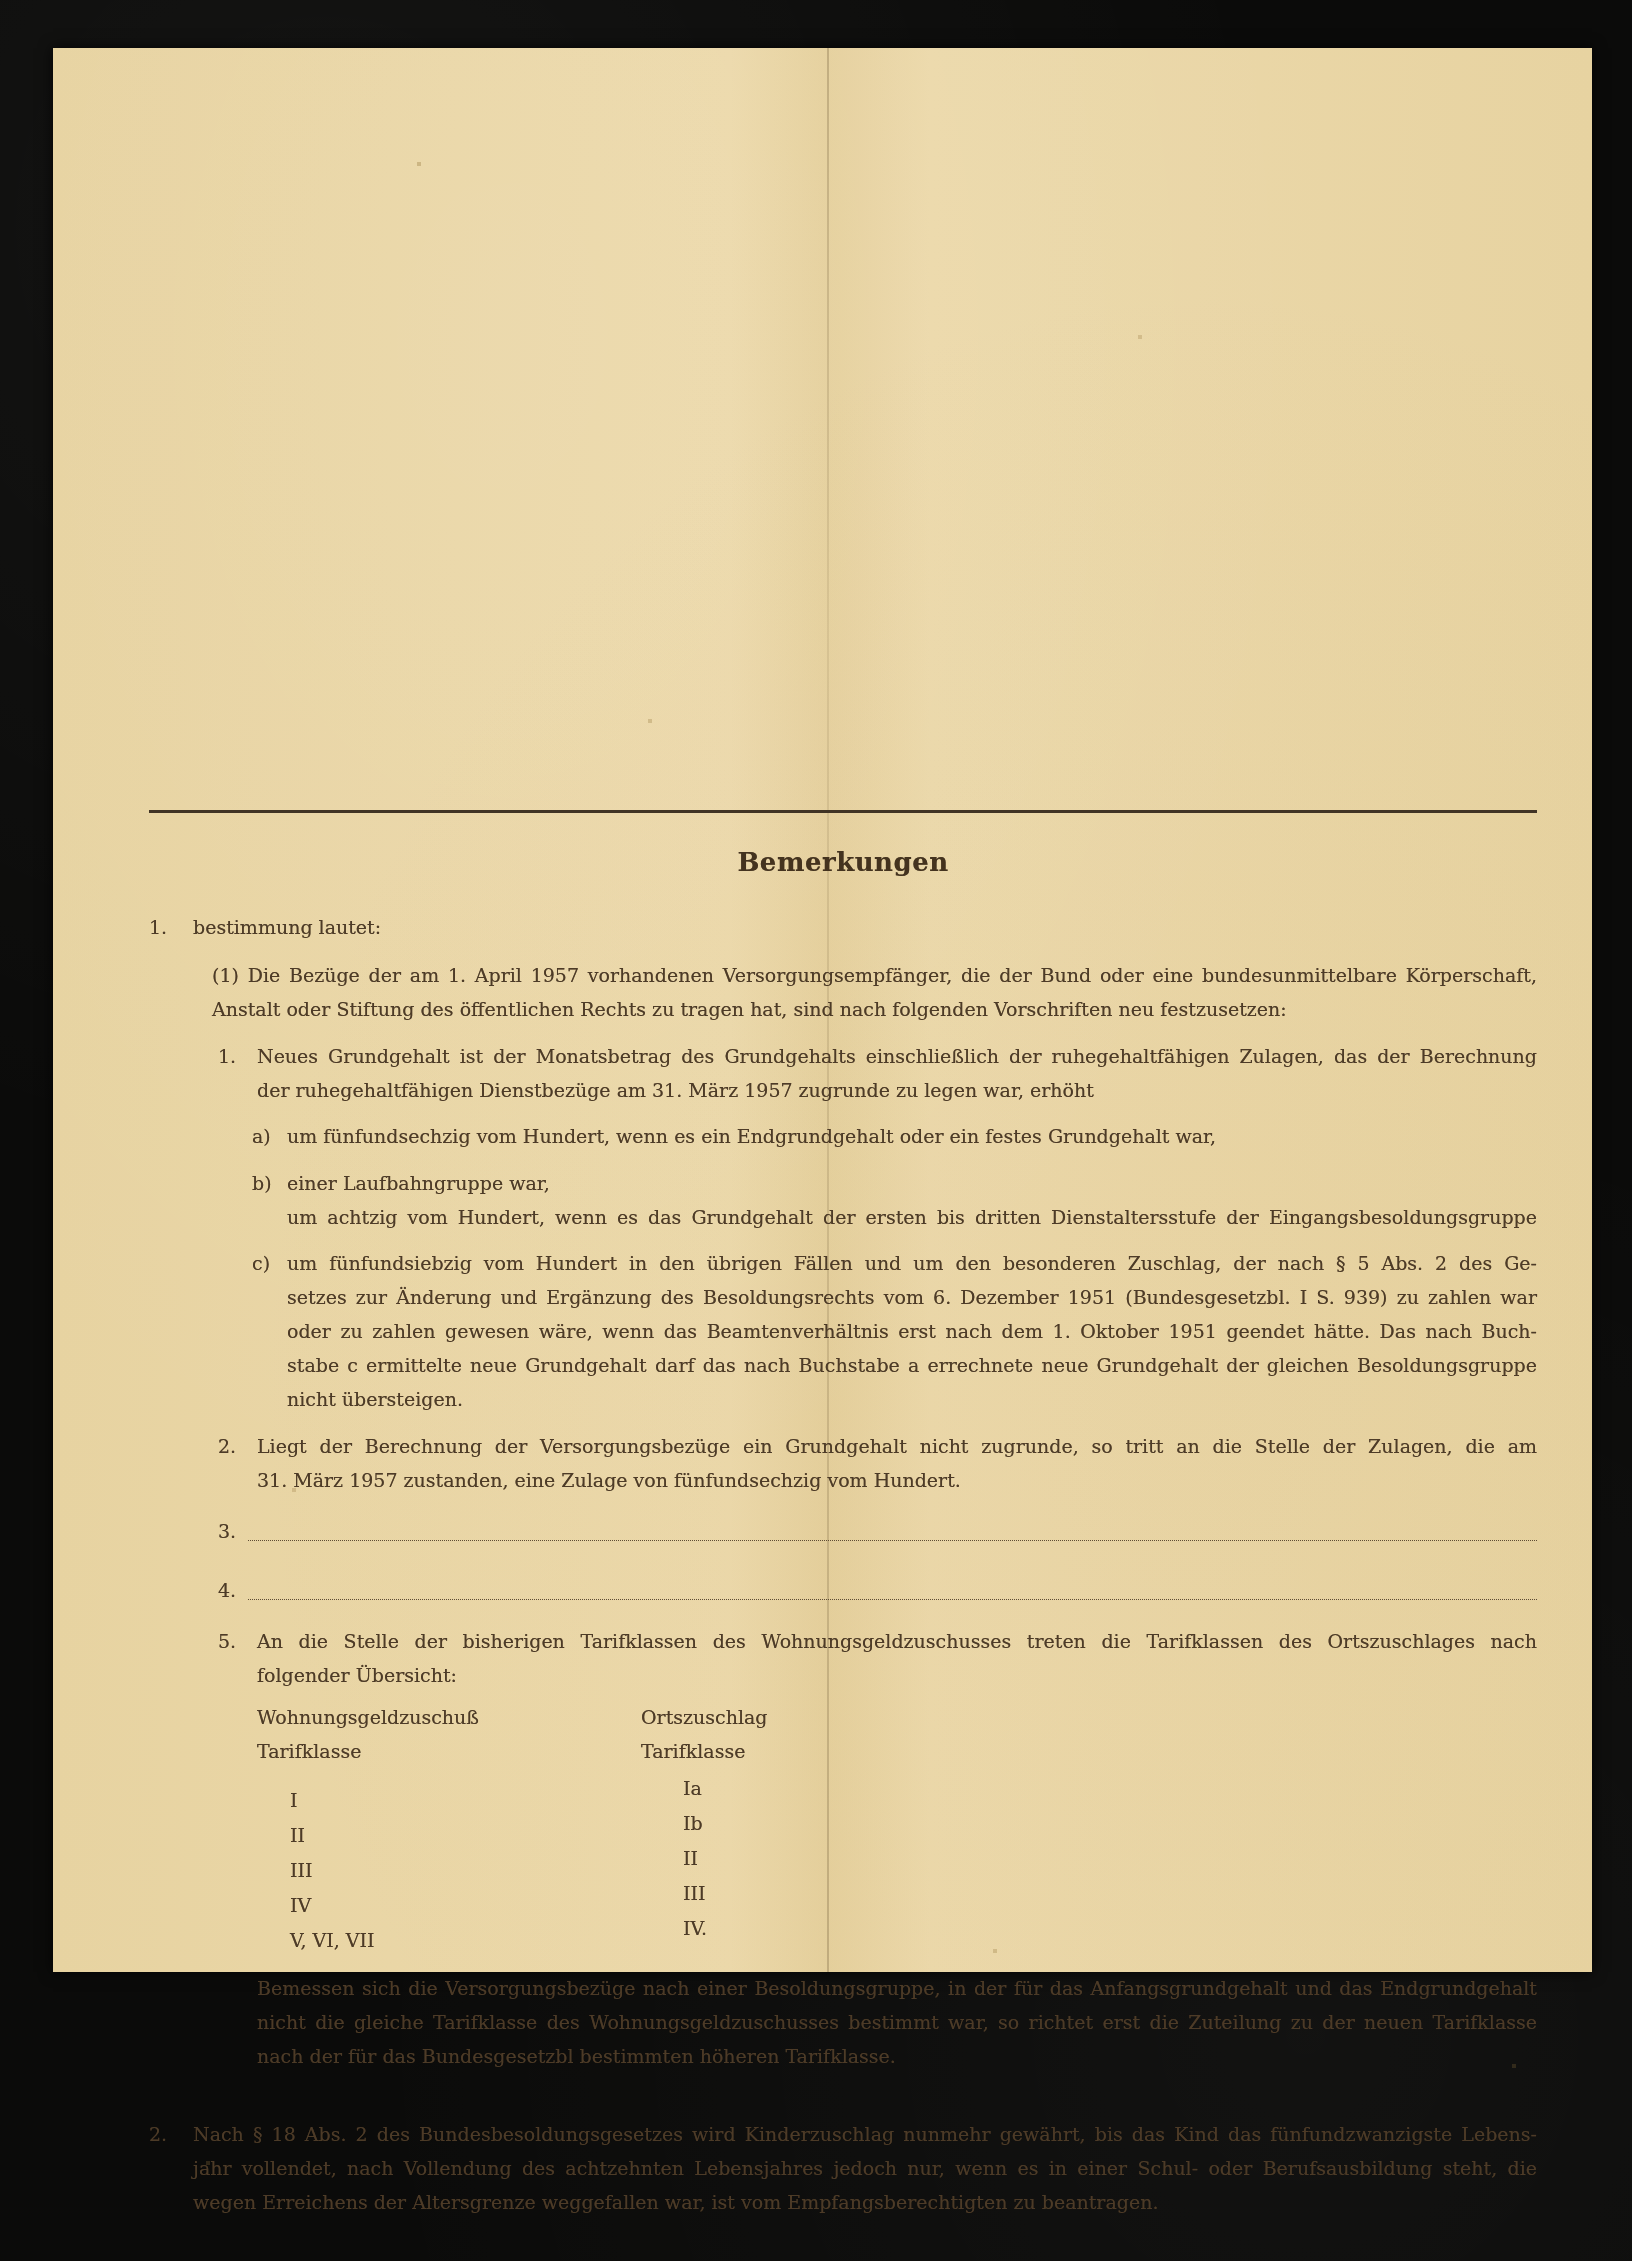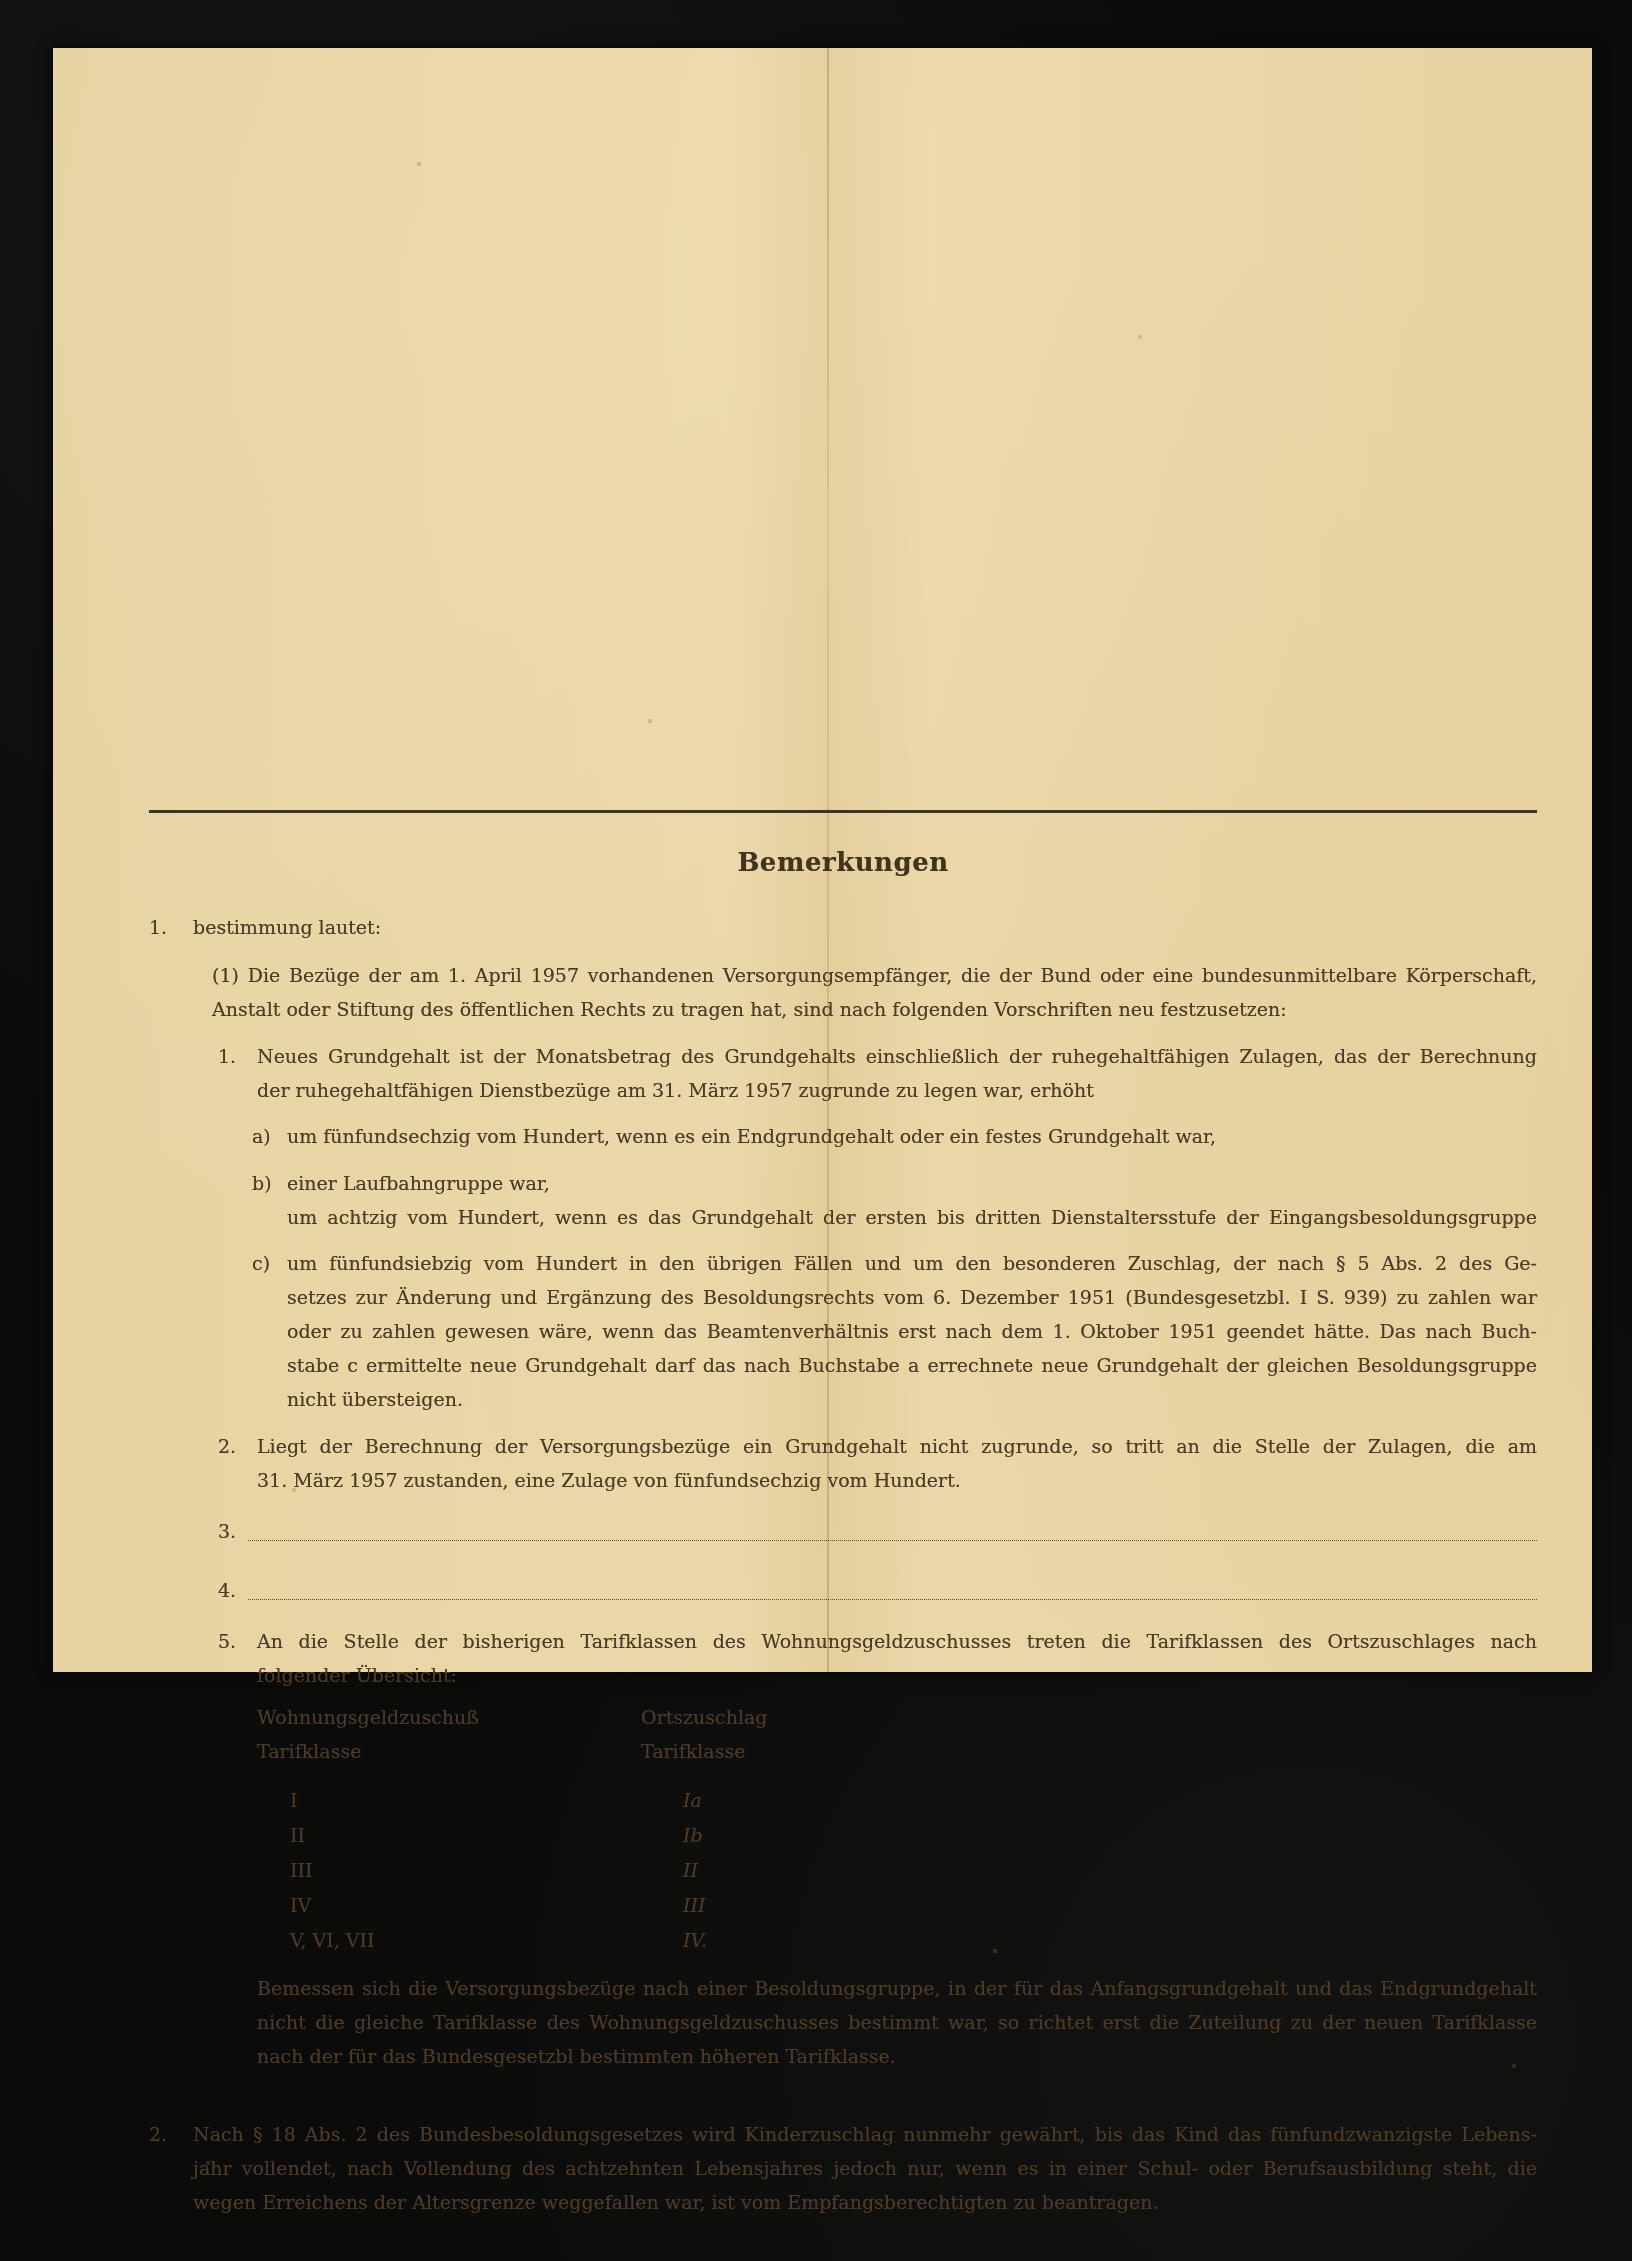--- a/index.html
+++ b/index.html
@@ -20,21 +20,21 @@
     background:
       radial-gradient(circle at 20% 10%, rgba(255,255,255,0.04), transparent 40%),
       radial-gradient(circle at 80% 90%, rgba(255,255,255,0.03), transparent 40%),
       #0b0b0a;
   }
   .paper {
     position: absolute;
     left: 53px;
     top: 48px;
     width: 1539px;
-    height: 1624px;
+    height: 1924px;
     background:
       radial-gradient(ellipse at 30% 15%, rgba(255,255,255,0.06), transparent 55%),
       radial-gradient(ellipse at 75% 70%, rgba(180,140,70,0.05), transparent 60%),
       linear-gradient(90deg, #e7d3a1 0%, #ecd9ab 44%, #e5d09d 50.3%, #ecd9ab 57%, #e7d3a1 100%);
     box-shadow: 0 0 13.4px rgba(0,0,0,0.8);
   }
   .fold-line {
     position: absolute;
     left: 774px;
     top: 0;
@@ -142,21 +142,21 @@
   .tarif-table {
     margin-top: 7.7px;
     padding-left: 108px;
     display: grid;
     grid-template-columns: 384px 1fr;
     grid-template-areas: "h1 h2" "r1 r2";
   }
   .t-c1h { grid-area: h1; }
   .t-c2h { grid-area: h2; }
   .t-c1r { grid-area: r1; padding-left: 33px; margin-top: 15.4px; line-height: 35px; }
-  .t-c2r { grid-area: r2; padding-left: 42px; margin-top: 15px; line-height: 35px; font-style: italic; }
+  .t-c2r { grid-area: r2; padding-left: 42px; margin-top: 3px; line-height: 35px; }
   .mt-note2 { margin-top: 44px; }
 </style>
 </head>
 <body>
 
 <div class="scan-bg"></div>
 
 <div class="paper">
   <div class="fold-line"></div>
   <div class="specks"></div>

